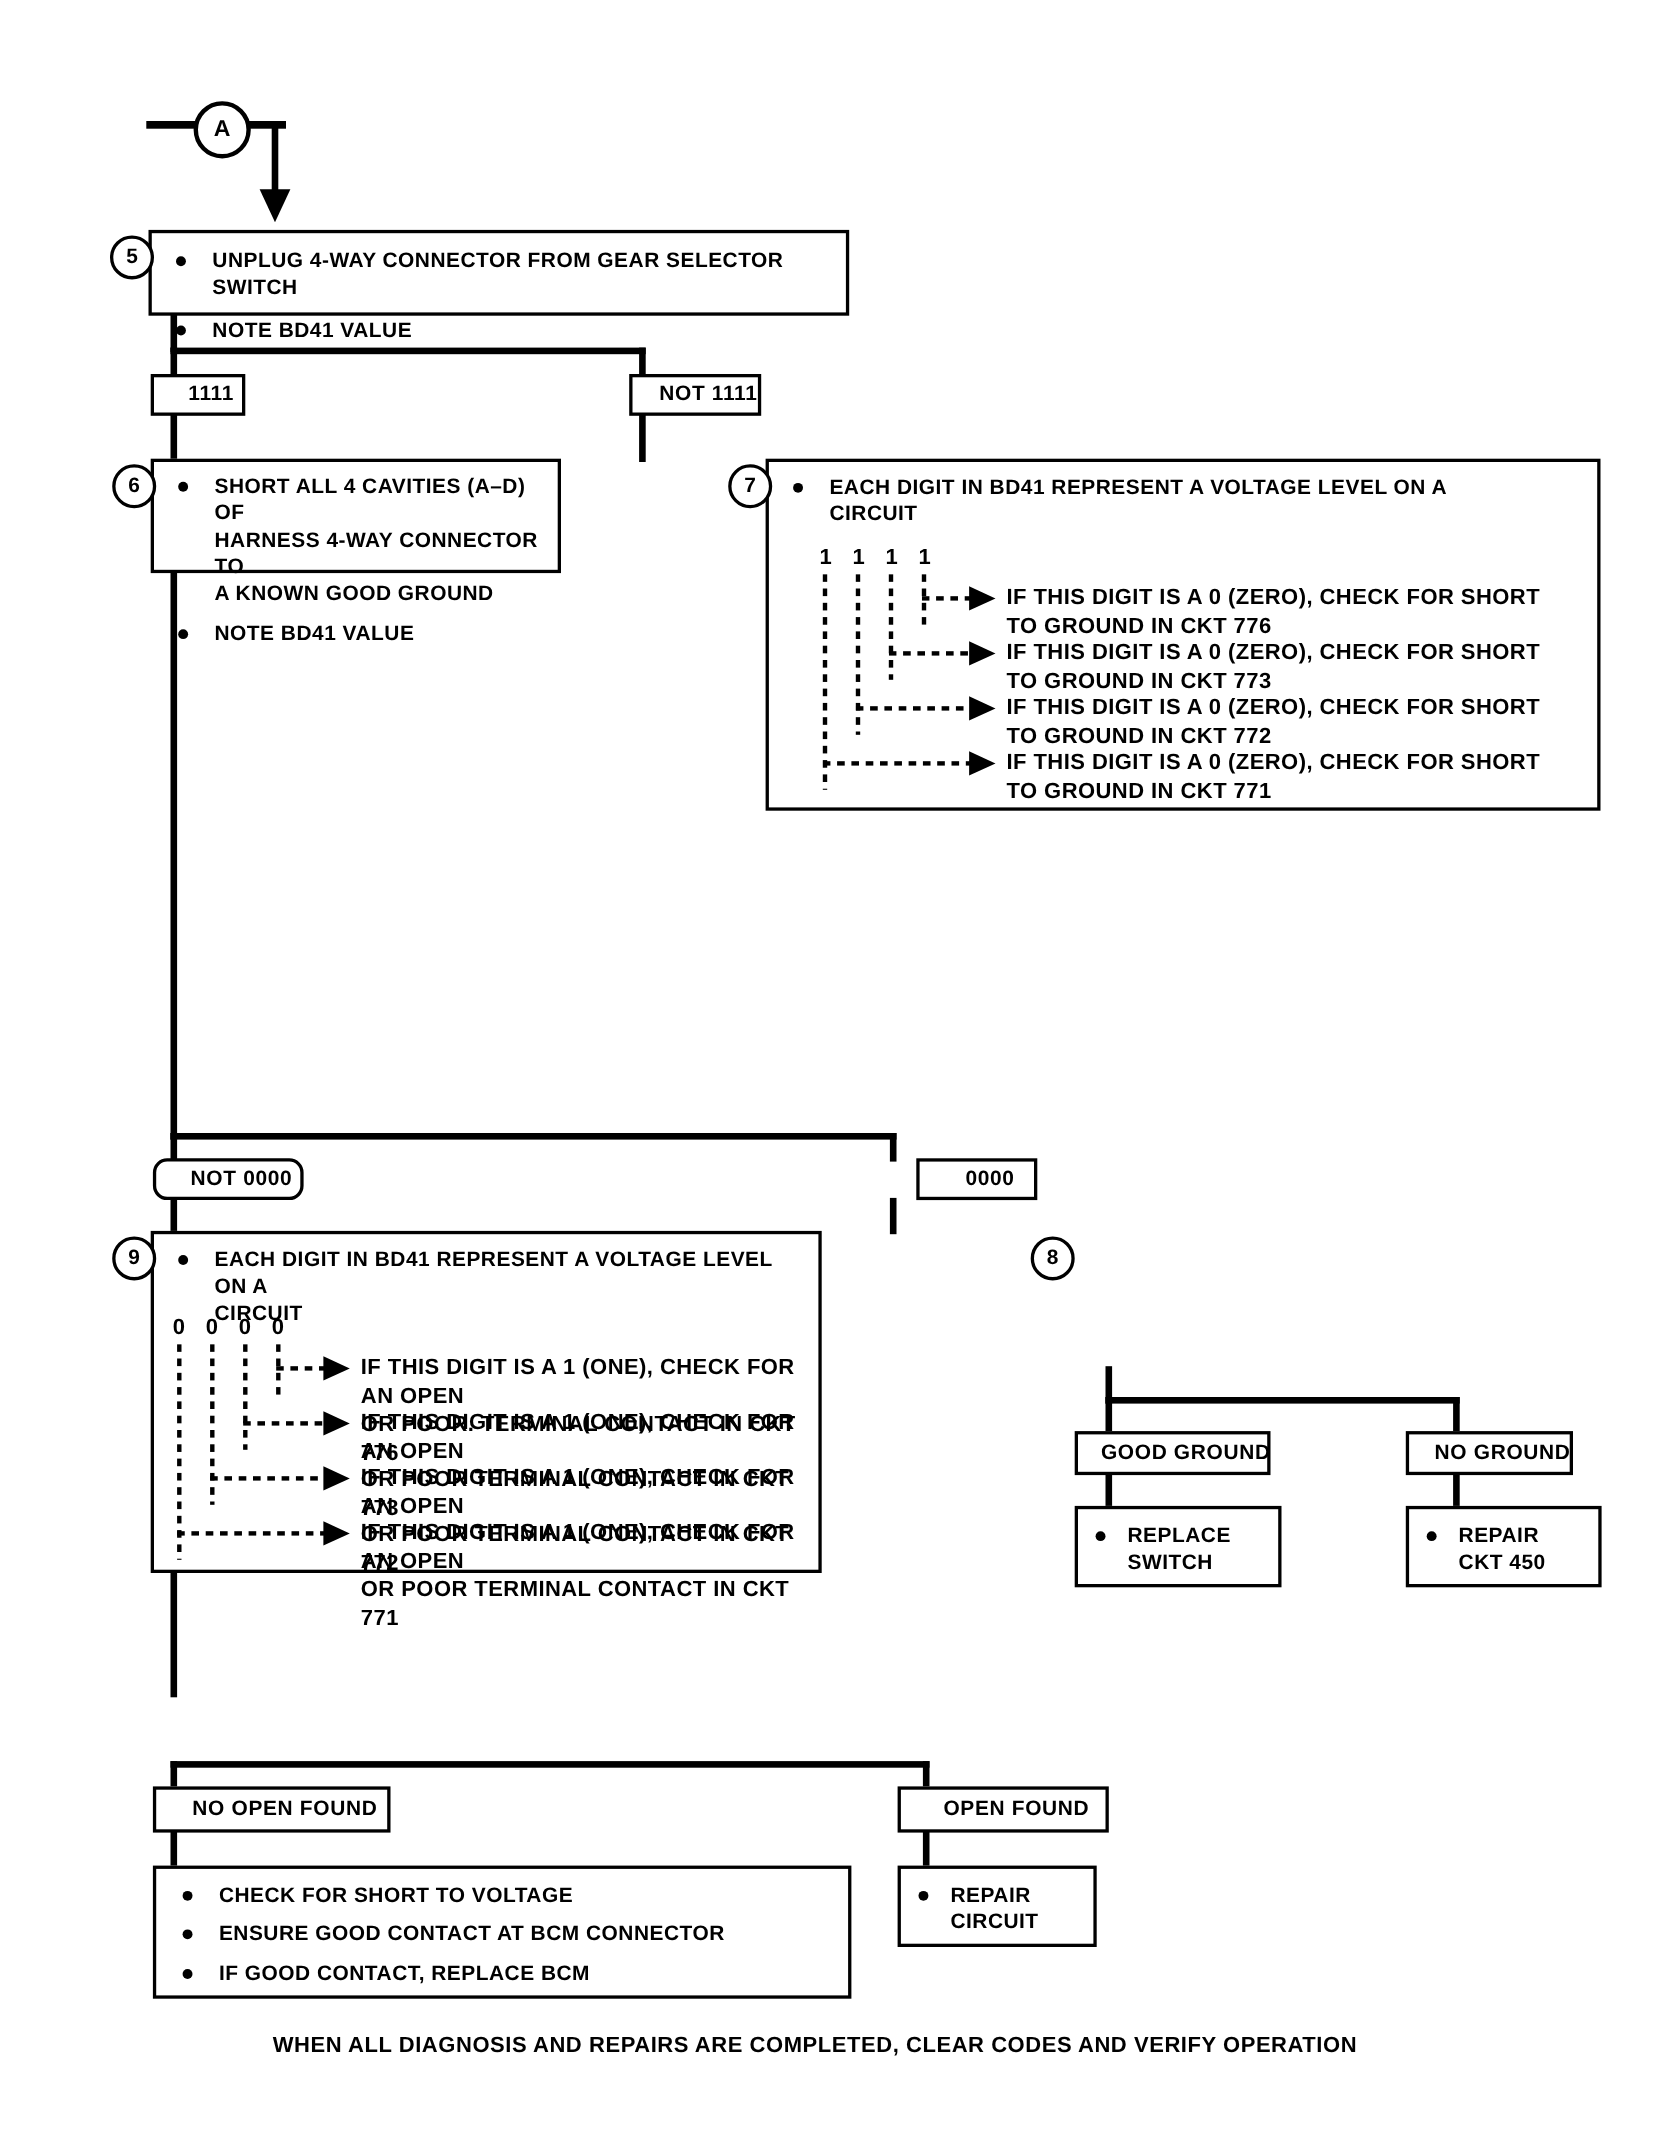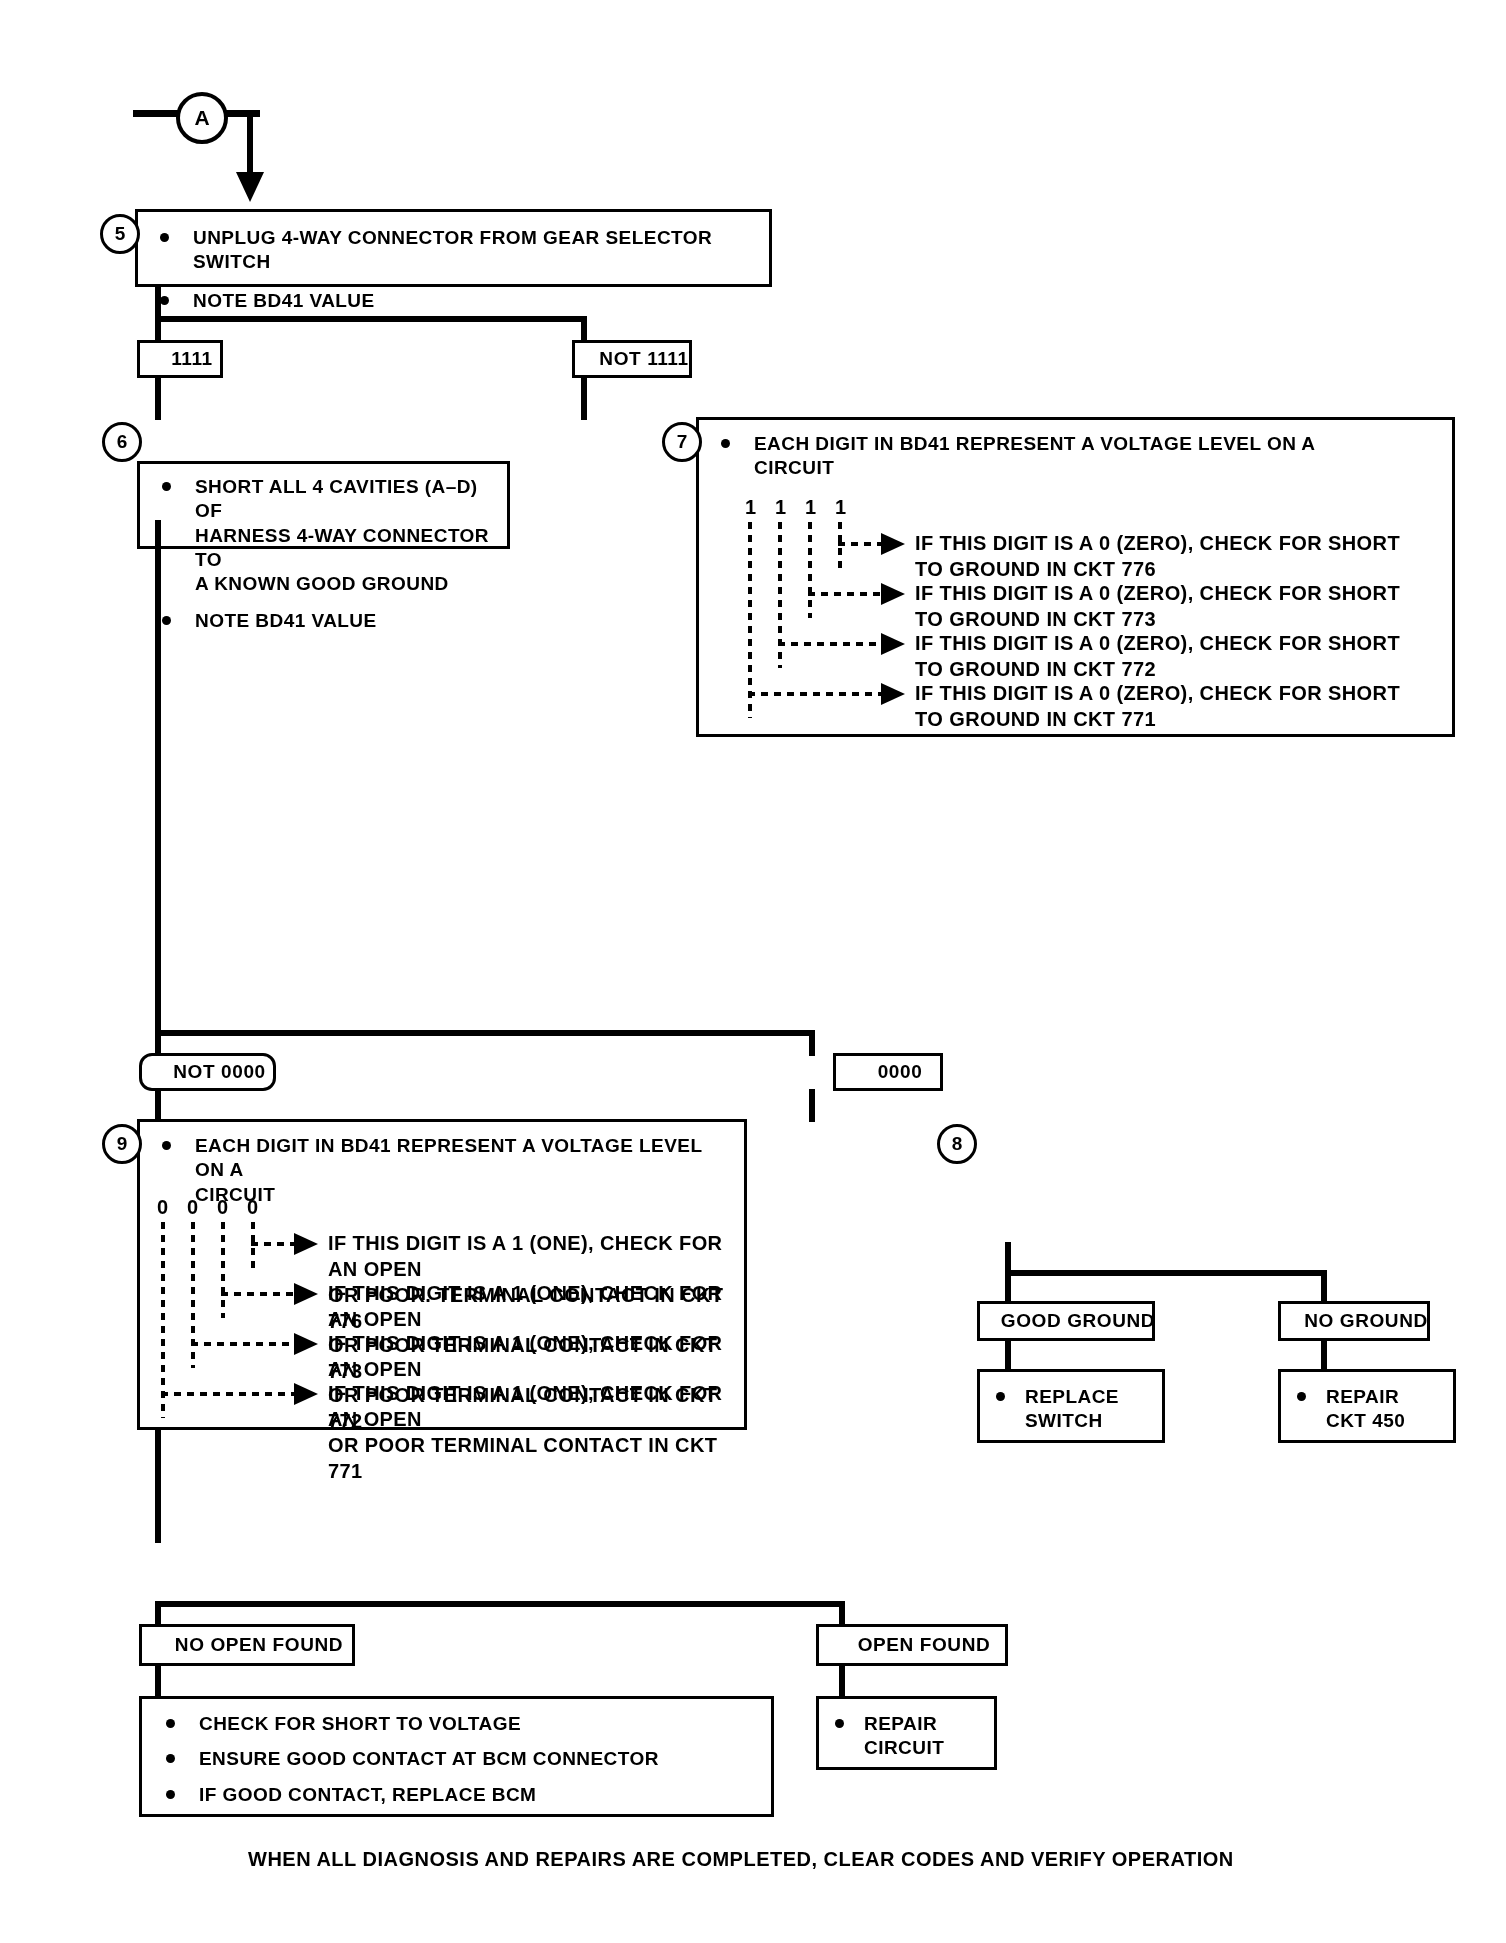--- a/index.html
+++ b/index.html
@@ -184,21 +184,21 @@
   <div class="lbl" style="left:572px;top:340px;width:120px;height:38px;">
     <span>NOT 1111</span>
   </div>
 
   <div class="vline" style="left:155px;top:376px;height:44px;"></div>
   <div class="vline" style="left:581px;top:376px;height:44px;"></div>
 
   <div class="stepnum" style="left:102px;top:422px;">
     <span>6</span>
   </div>
-  <div class="box" style="left:137px;top:417px;width:373px;height:88px;margin-top:44px;">
+  <div class="box" style="left:137px;top:417px;width:373px;height:104px;">
     <div class="blist" style="padding-top:11px;">
       <div class="bitem">
         <div class="bdot"></div>
         <div class="btxt">SHORT ALL 4 CAVITIES (A–D) OF
 HARNESS 4-WAY CONNECTOR TO
 A KNOWN GOOD GROUND</div>
       </div>
       <div class="bitem" style="margin-top:-2px;">
         <div class="bdot"></div>
         <div class="btxt">NOTE BD41 VALUE</div>

